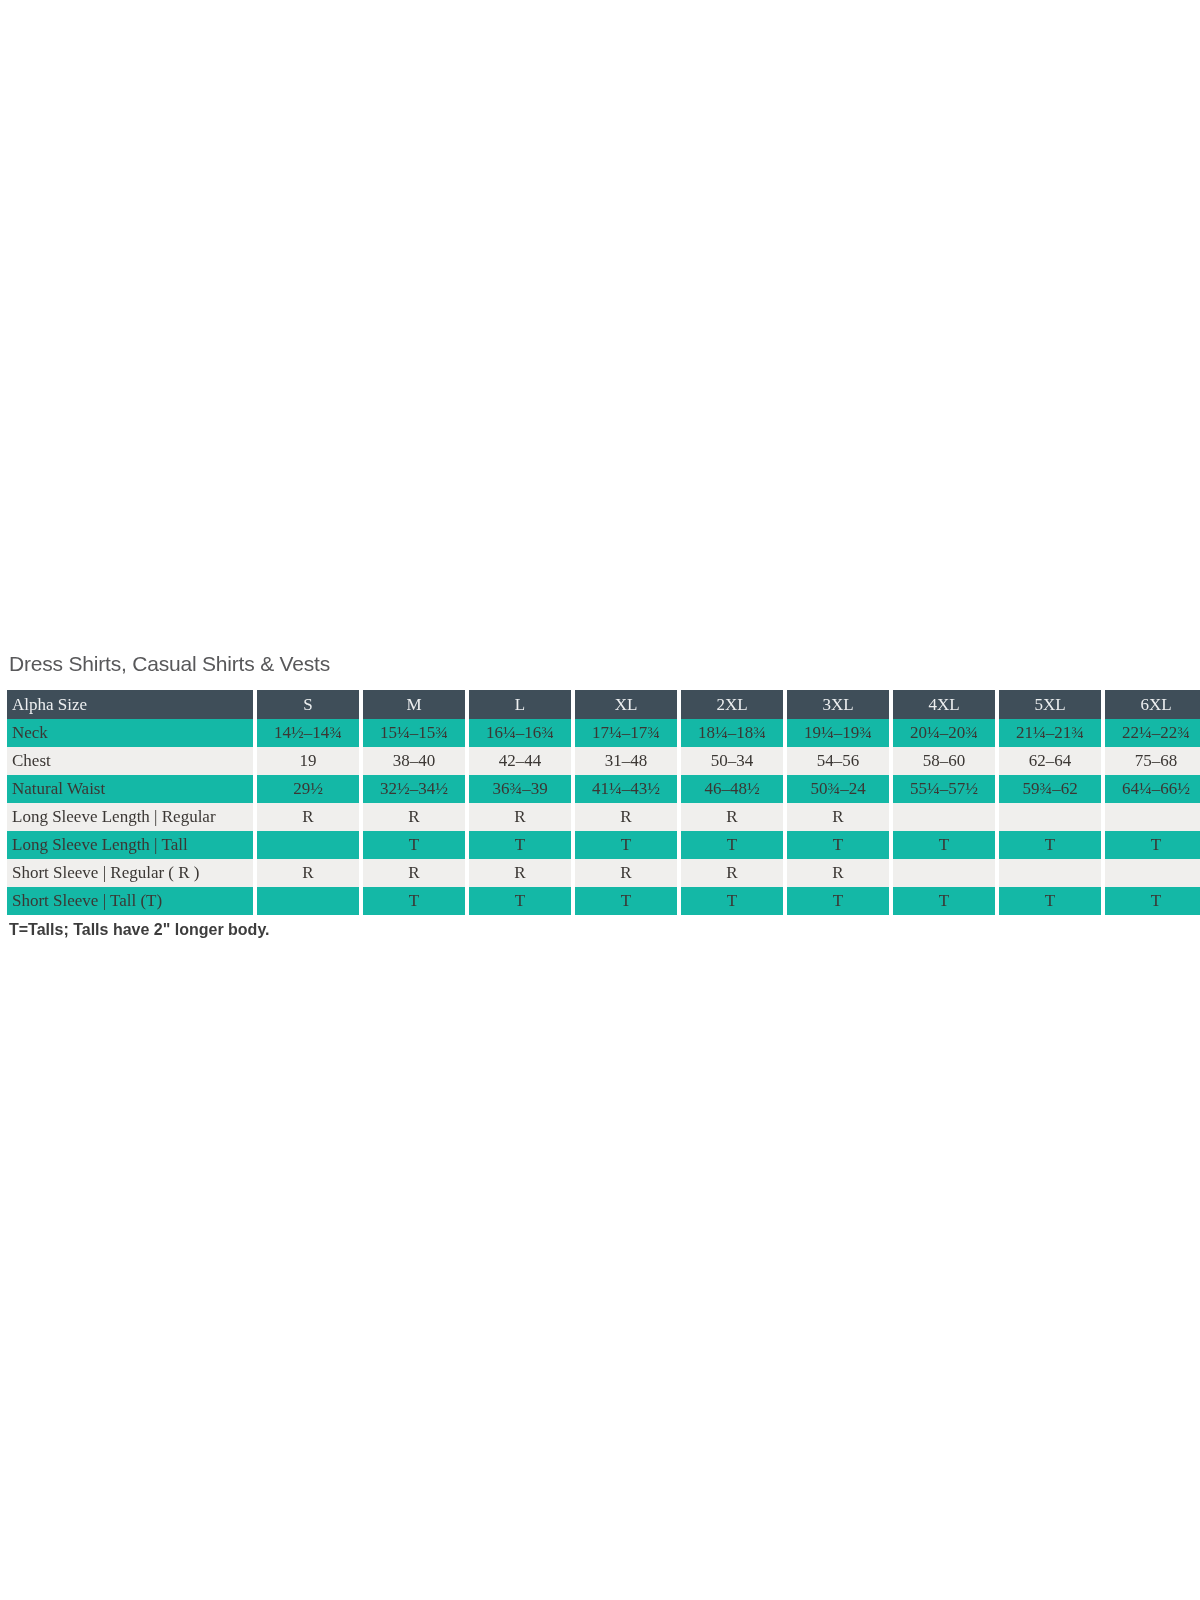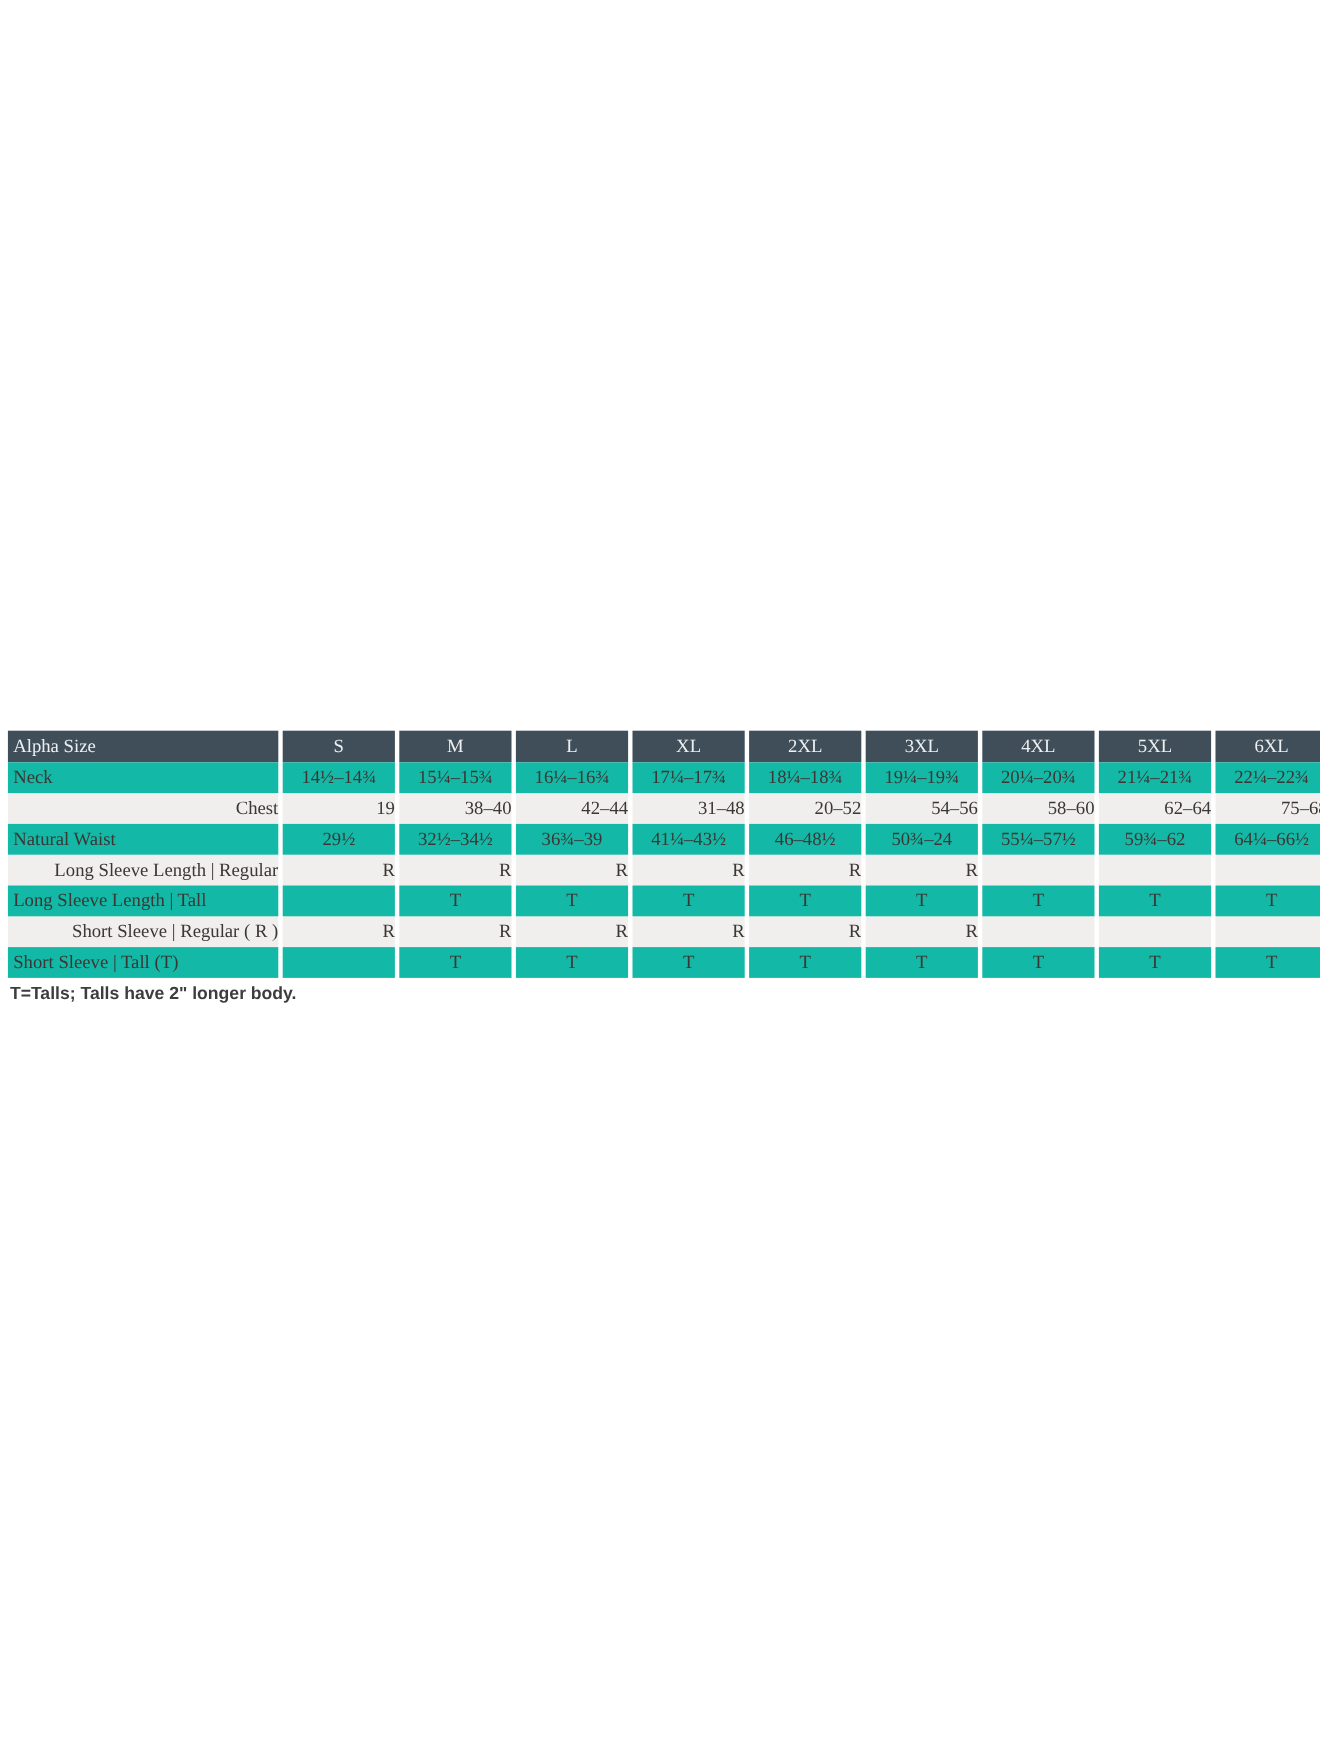--- a/index.html
+++ b/index.html
@@ -69,21 +69,20 @@
     line-height: 29px;
   }
   
   .tbody .trow {
     height: 28px;
     font-size: 17px;
     line-height: 28px;
   }
   .trow.stripe .cell {
     background: var(--row-stripe, #f0efed);
-    text-align: right;
   }
   .trow.plain .cell {
     background: #14b8a6;
     position: relative;
   }
   
   .trow.plain .cell + .cell::before {
     content: "";
     position: absolute;
     left: -3px;
@@ -98,20 +97,21 @@
     line-height: 20px;
     font-weight: 600;
     color: var(--footnote-text, #3d3d3d);
     font-family: "Liberation Sans", sans-serif;
   }
 </style>
 </head>
 <body>
 
 <div class="content">
+  <h1 class="page-title">Dress Shirts, Casual Shirts &amp; Vests</h1>
 
   <div class="table-wrap">
     <div class="trow thead" id="thead">
         <div class="cell label">Alpha Size</div>
         <div class="cell val">S</div>
         <div class="cell val">M</div>
         <div class="cell val">L</div>
         <div class="cell val">XL</div>
         <div class="cell val">2XL</div>
         <div class="cell val">3XL</div>
@@ -133,21 +133,21 @@
           <div class="cell val">21¼–21¾</div>
           <div class="cell val">22¼–22¾</div>
           <div class="cell val"></div>
         </div>
         <div class="trow stripe">
           <div class="cell label">Chest</div>
           <div class="cell val">19</div>
           <div class="cell val">38–40</div>
           <div class="cell val">42–44</div>
           <div class="cell val">31–48</div>
-          <div class="cell val">20–52</div>
+          <div class="cell val">50–34</div>
           <div class="cell val">54–56</div>
           <div class="cell val">58–60</div>
           <div class="cell val">62–64</div>
           <div class="cell val">75–68</div>
           <div class="cell val"></div>
         </div>
         <div class="trow plain">
           <div class="cell label">Natural Waist</div>
           <div class="cell val">29½</div>
           <div class="cell val">32½–34½</div>

